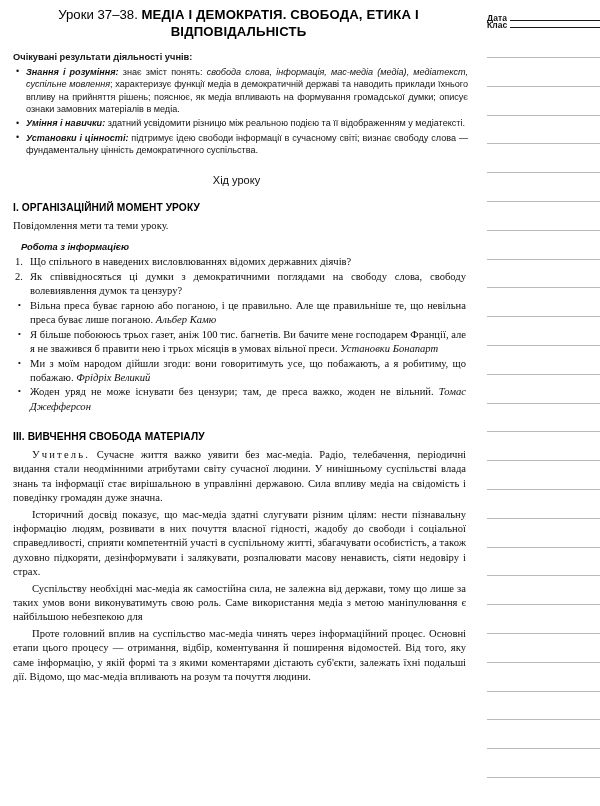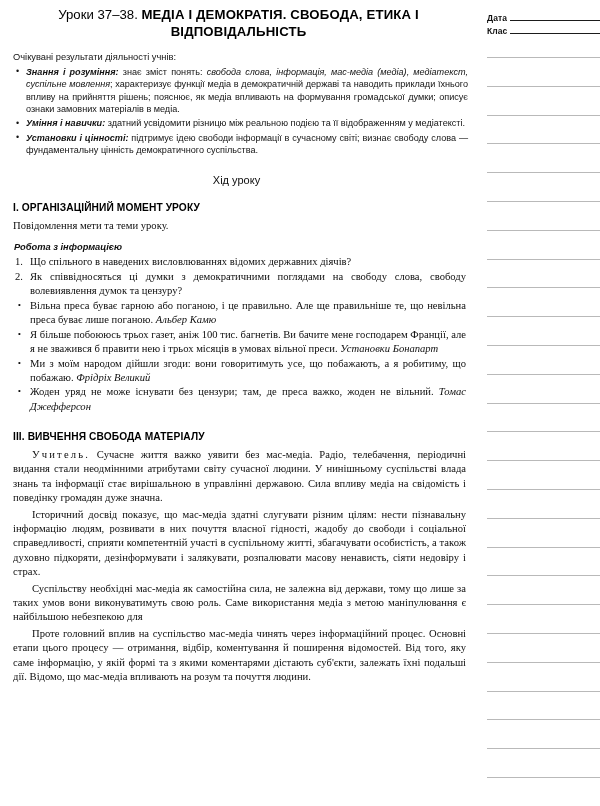--- a/index.html
+++ b/index.html
@@ -49,21 +49,21 @@
     color: #111;
     letter-spacing: .1px;
   }
   .field .field-label { flex: 0 0 auto; }
   .field .field-rule {
     flex: 1 1 auto;
     border-bottom: 1.3px solid #1b1b1b;
     height: 9px;
   }
   #field-date { top: 11px; }
-  #field-class { top: 24px; }
+  #field-class { top: 18px; }
 
   
   #content {
     position: absolute;
     top: 0;
     left: 0;
     width: 470px;
     padding: 7px 0 0 13px;
     box-sizing: border-box;
   }
@@ -82,21 +82,21 @@
   .doc-title .t-bold  { font-weight: 700; letter-spacing: .15px; }
 
   
   .sans-block {
     font-family: "Liberation Sans", "DejaVu Sans", sans-serif;
     font-size: 9.1px;
     line-height: 12.6px;
     color: #131313;
   }
   .obj-head {
-    font-weight: 400;
+    font-weight: 700;
     font-size: 9.3px;
     margin: 0 0 2px 0;
   }
   ul.obj-list {
     list-style: none;
     margin: 0;
     padding: 0;
   }
   ul.obj-list > li {
     position: relative;
@@ -151,21 +151,21 @@
   .spaced-role {
     letter-spacing: 2.2px;
   }
 
   
   .work-head {
     font-family: "Liberation Sans", "DejaVu Sans", sans-serif;
     font-style: italic;
     font-weight: 700;
     font-size: 9.3px;
-    margin: 9px 0 3px 1px;
+    margin: 9px 0 3px 8px;
     color: #0f0f0f;
   }
 
   
   ul.task-list, ol.task-list {
     list-style: none;
     margin: 0;
     padding: 0;
     font-family: "Liberation Serif", "DejaVu Serif", serif;
     font-size: 10.6px;

